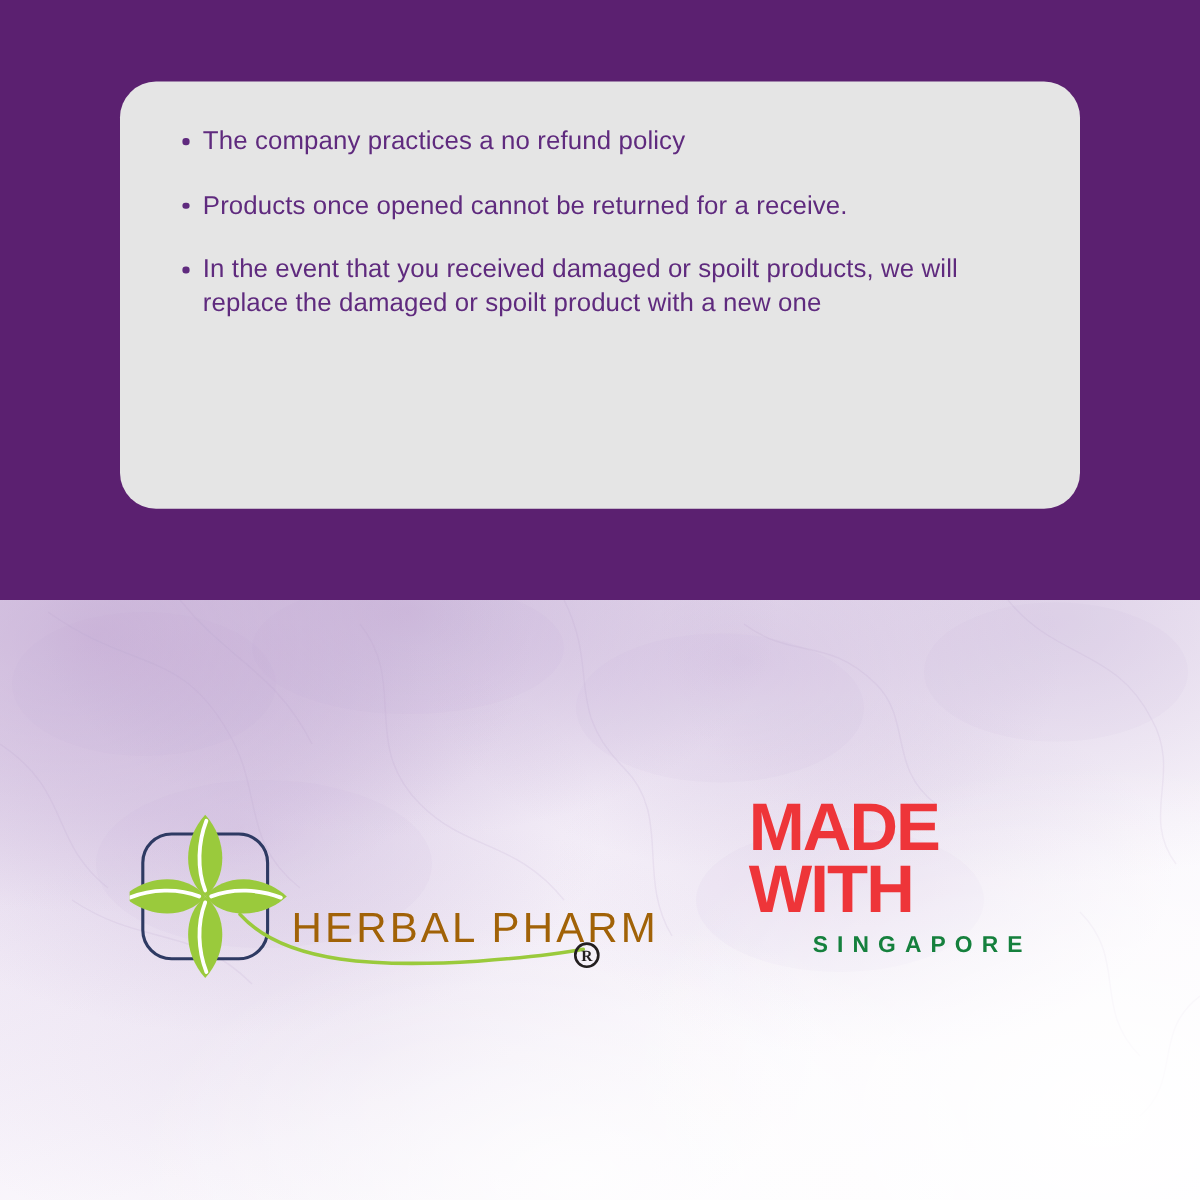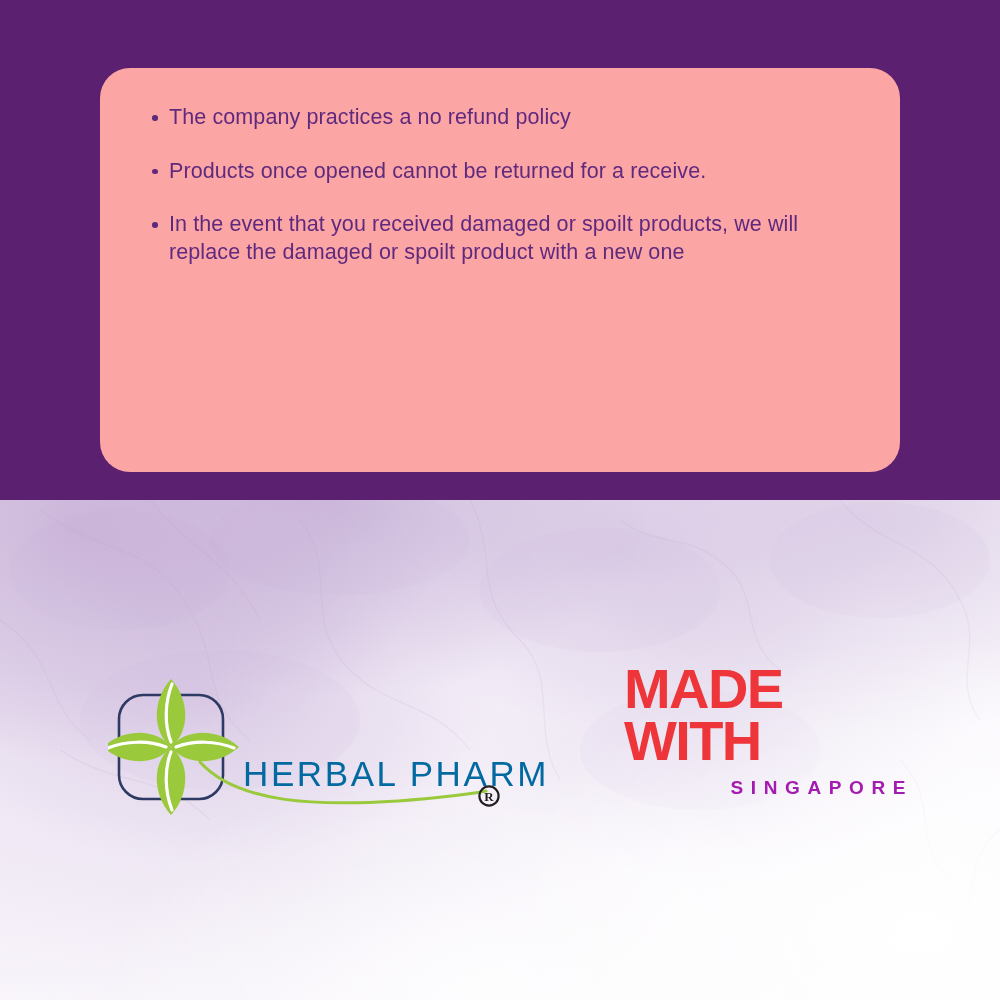--- a/index.html
+++ b/index.html
@@ -30,22 +30,22 @@
     height: 500px;
     background: #5b2070;
   }
 
   
   .policy-card {
     position: absolute;
     left: 100px;
     top: 68px;
     width: 800px;
-    height: 404px;
-    background: #fca5a5;
+    height: 356px;
+    background: #e5e5e5;
     border-radius: 30px;
     box-sizing: border-box;
     padding: 36px 52px 30px 50px;
   }
 
   .bullet-list {
     list-style: none;
     margin: 0;
     padding: 0;
   }
@@ -105,21 +105,21 @@
     top: 676px;
     width: 400px;
     height: 148px;
   }
   .herbal-logo svg { display: block; }
 
   .hp-wordmark {
     position: absolute;
     left: 243px;
     top: 754px;
-    color: #0369a1;
+    color: #a16207;
     font-size: 35px;
     letter-spacing: 2.6px;
     font-weight: 400;
     white-space: nowrap;
   }
 
   
   .mwp-logo {
     position: absolute;
     left: 612px;
@@ -163,25 +163,25 @@
     display: flex;
     align-items: center;
     justify-content: center;
     font-size: 27px;
     font-weight: 700;
     letter-spacing: -0.5px;
     color: #ee3539;
     padding-bottom: 1px;
   }
   .mwp-singapore {
-    color: #a21caf;
+    color: #15803d;
     font-weight: 700;
     font-size: 19px;
     letter-spacing: 7.6px;
-    text-align: right;
+    text-align: center;
     margin-top: 9px;
     padding-right: 1px;
     white-space: nowrap;
   }
 </style>
 </head>
 <body>
 
 <div id="page">
 

